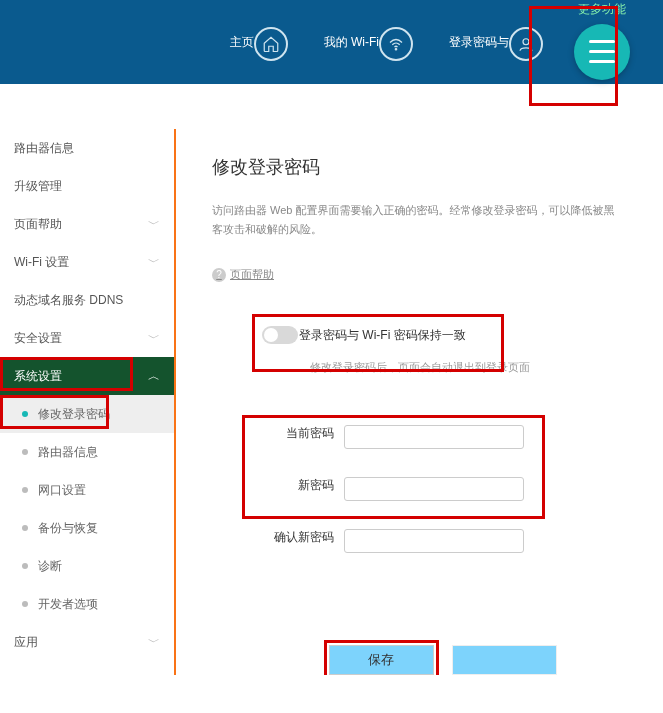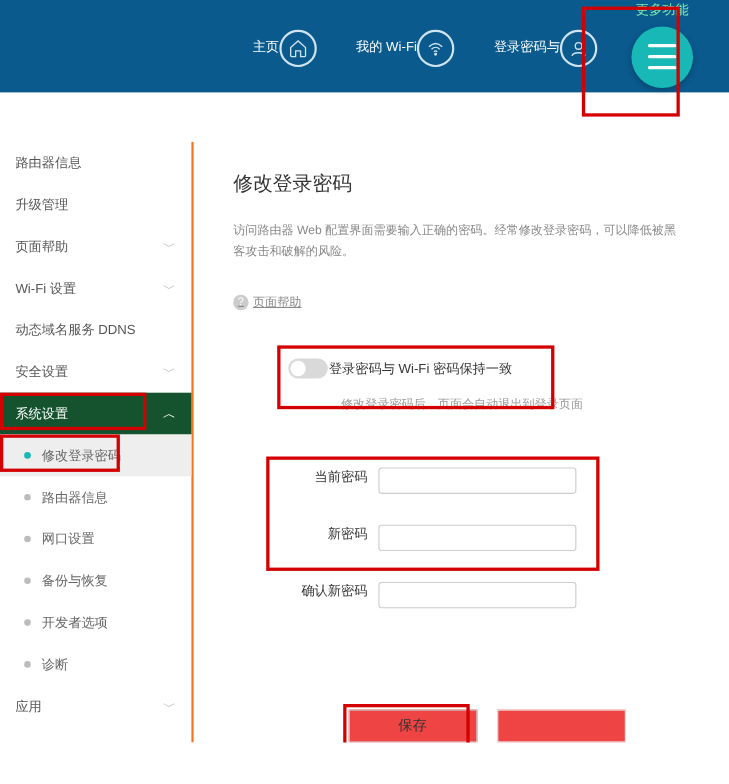--- a/index.html
+++ b/index.html
@@ -40,21 +40,21 @@
 .toggle::after{content:"";position:absolute;width:14px;height:14px;background:#fff;border-radius:50%;top:2px;left:2px;}
 .toggle-label{font-size:12px;color:#333;}
 .toggle-hint{font-size:11px;color:#999;margin:16px 0 0 48px;}
 .hl-toggle{top:-6px;left:-10px;width:252px;height:58px;}
 .fields{position:relative;padding:4px 0;}
 .field-row{display:flex;align-items:flex-start;margin-bottom:28px;}
 .field-label{width:72px;text-align:right;font-size:12px;color:#333;margin-right:10px;}
 .field-input{width:180px;height:24px;border:1px solid #ccc;border-radius:3px;padding:0 6px;font-size:12px;}
 .hl-fields{top:-6px;left:-20px;width:303px;height:104px;}
 .save-row{display:flex;justify-content:center;gap:18px;margin-top:60px;}
-.btn{width:117px;height:30px;border:1px solid #ccc;background:#ef4444;font-size:13px;color:#333;cursor:pointer;}
+.btn{width:105px;height:30px;border:1px solid #ccc;background:#7dd3fc;font-size:13px;color:#333;cursor:pointer;}
 .btn.ghost{border:1px solid #eee;color:#eee;}
 .hl-save{position:absolute;top:-5px;left:-5px;width:115px;height:40px;border:3px solid #d40000;}
 .save-wrap{position:relative;}
 </style>
 </head>
 <body>
 
 <div class="topnav">
   <div class="nav-item">
     <span>主页</span>
@@ -137,25 +137,25 @@
     <div class="sub-row">
         <span class="dot"></span>
         <span>网口设置</span>
       </div>
     <div class="sub-row">
         <span class="dot"></span>
         <span>备份与恢复</span>
       </div>
     <div class="sub-row">
         <span class="dot"></span>
+        <span>诊断</span>
+      </div>
+    <div class="sub-row">
+        <span class="dot"></span>
         <span>开发者选项</span>
-      </div>
-    <div class="sub-row">
-        <span class="dot"></span>
-        <span>诊断</span>
       </div>
     <div class="side-row group">
         <span>应用</span>
         <span class="chev">﹀</span>
       </div>
   </div>
 
   <div class="content">
     <h1>修改登录密码</h1>
     <p class="desc">访问路由器 Web 配置界面需要输入正确的密码。经常修改登录密码，可以降低被黑客攻击和破解的风险。</p>

